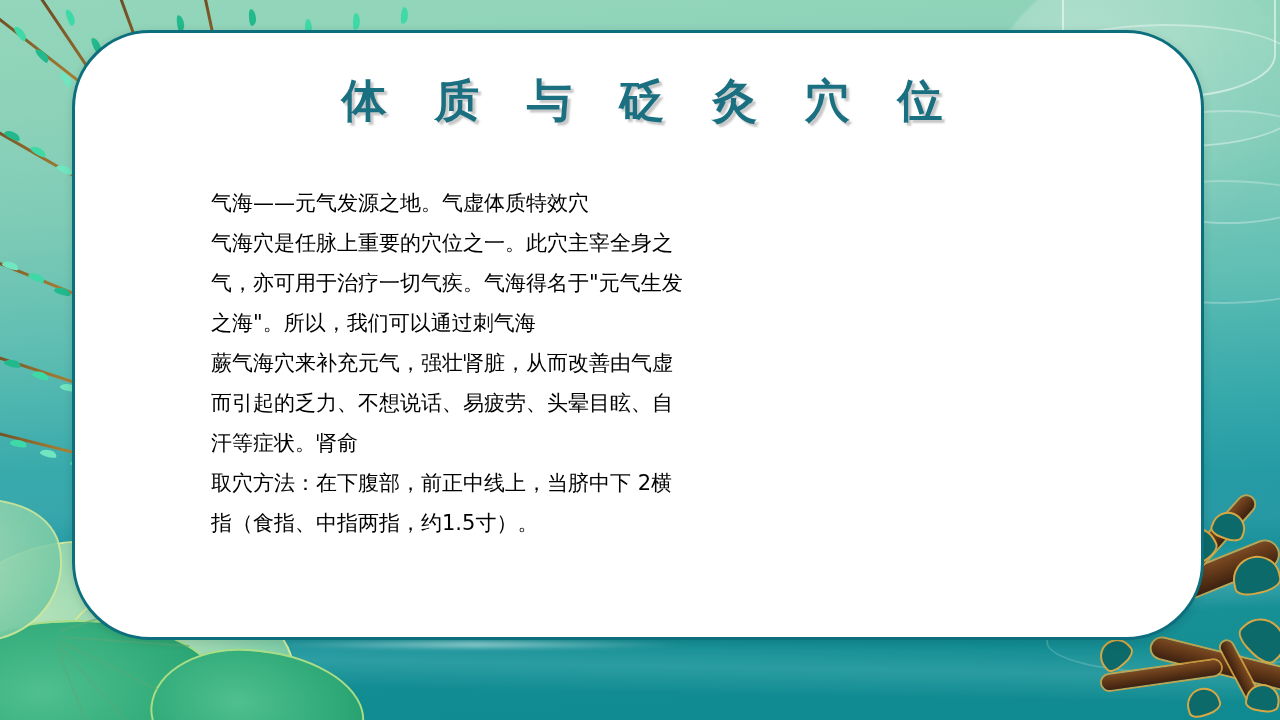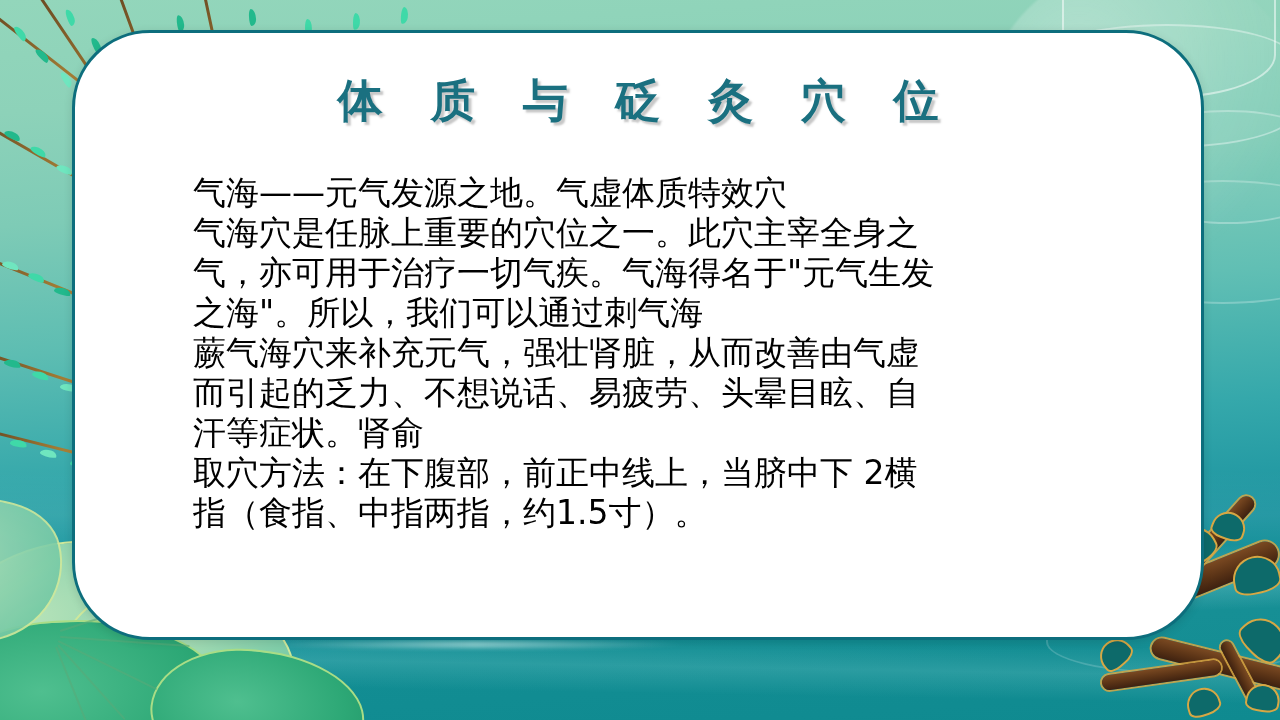--- a/index.html
+++ b/index.html
@@ -128,39 +128,40 @@
     left: 72px;
     top: 30px;
     width: 1132px;
     height: 610px;
     box-sizing: border-box;
     background: #ffffff;
     border: 3px solid #0d6e7d;
     border-radius: 78px;
     box-shadow: 0 2px 10px rgba(0,0,0,0.12);
     overflow: hidden;
+    padding-left: 8px;
   }
 
   .slide-title {
     margin: 0;
     padding-top: 38px;
     text-align: center;
     font-size: 45px;
     font-weight: bold;
     letter-spacing: 16px;
     text-indent: 16px;
     color: #1a7080;
     text-shadow: 3px 3px 2px rgba(130,130,130,0.45);
     white-space: nowrap;
   }
 
   .body-text {
-    margin: 4px;
+    margin: 14px;
     padding: 38px 0 0 114px;
-    font-size: 33px;
+    font-size: 21px;
     line-height: 40px;
     color: #000000;
     letter-spacing: 0px;
     white-space: pre-wrap;
     font-family: "DejaVu Sans", "Liberation Sans", sans-serif;
   }
 </style>
 </head>
 <body>
 

